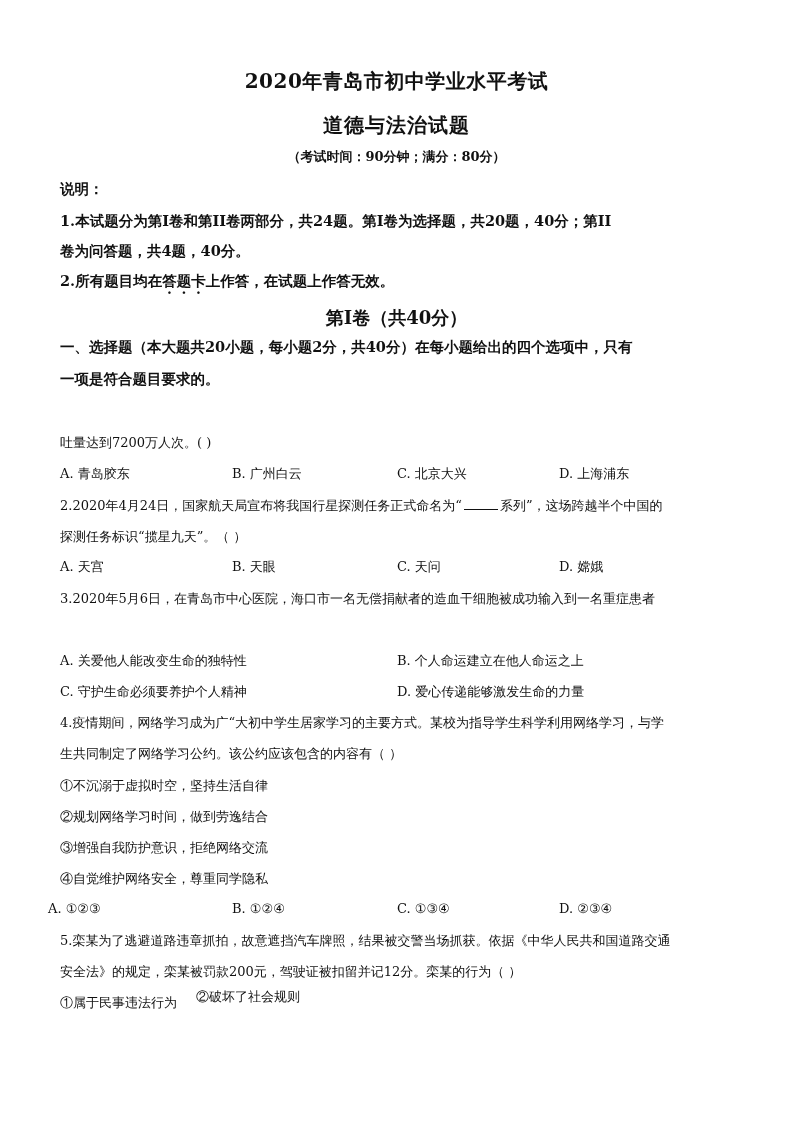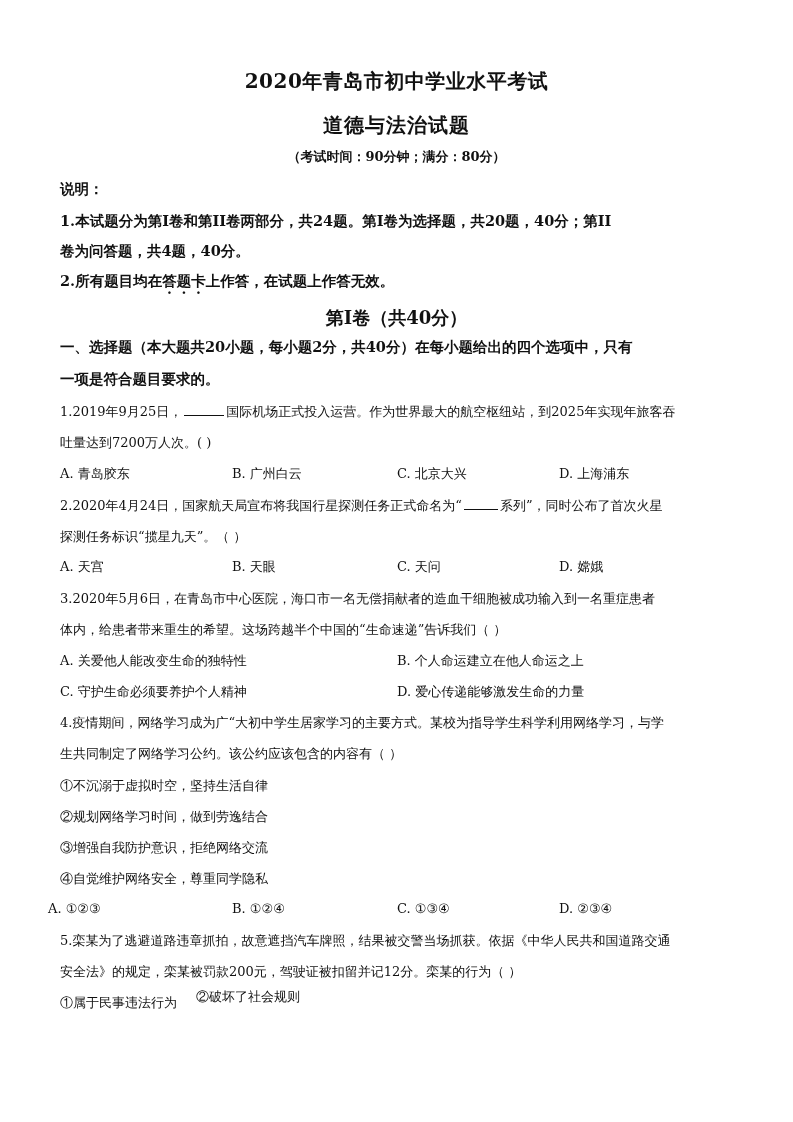--- a/index.html
+++ b/index.html
@@ -35,40 +35,36 @@
   <div class="line bold" style="top:212px;">1.本试题分为第I卷和第II卷两部分，共24题。第I卷为选择题，共20题，40分；第II</div>
   <div class="line bold" style="top:242px;">卷为问答题，共4题，40分。</div>
   <div class="line bold" style="top:272px;">
     <span>2.所有题目均在</span><span class="emph-dot">答</span><span class="emph-dot">题</span><span class="emph-dot">卡</span><span>上作答，在试题上作答无效。</span>
   </div>
 
   <div class="line center bold" style="top:306px;font-size:18px;">第I卷（共40分）</div>
   <div class="line bold" style="top:338px;">一、选择题（本大题共20小题，每小题2分，共40分）在每小题给出的四个选项中，只有</div>
   <div class="line bold" style="top:370px;">一项是符合题目要求的。</div>
 
-  <div class="line normal" style="top:403px;">
-    <span>1.2019年9月25日，</span><span class="blank"></span><span>国际机场正式投入运营。作为世界最大的航空枢纽站，到2025年实现年旅客吞</span>
-  </div>
   <div class="line normal" style="top:434px;">吐量达到7200万人次。(      )</div>
   <div class="opt" style="top:465px;left:60px;">A. 青岛胶东</div>
   <div class="opt" style="top:465px;left:232px;">B. 广州白云</div>
   <div class="opt" style="top:465px;left:397px;">C. 北京大兴</div>
   <div class="opt" style="top:465px;left:559px;text-align:center;">D. 上海浦东</div>
 
   <div class="line normal" style="top:497px;">
-    <span>2.2020年4月24日，国家航天局宣布将我国行星探测任务正式命名为“</span><span class="blank short"></span><span>系列”，同时公布了首次火星</span>
+    <span>2.2020年4月24日，国家航天局宣布将我国行星探测任务正式命名为“</span><span class="blank short"></span><span>系列”，这场跨越半个中国的</span>
   </div>
   <div class="line normal" style="top:528px;">探测任务标识“揽星九天”。（      ）</div>
   <div class="opt" style="top:558px;left:60px;">A. 天宫</div>
   <div class="opt" style="top:558px;left:232px;">B. 天眼</div>
   <div class="opt" style="top:558px;left:397px;">C. 天问</div>
   <div class="opt" style="top:558px;left:559px;">D. 嫦娥</div>
 
   <div class="line normal" style="top:590px;">3.2020年5月6日，在青岛市中心医院，海口市一名无偿捐献者的造血干细胞被成功输入到一名重症患者</div>
-  <div class="line normal" style="top:621px;">体内，给患者带来重生的希望。这场跨越半个中国的“生命速递”告诉我们（      ）</div>
   <div class="opt" style="top:652px;left:60px;">A. 关爱他人能改变生命的独特性</div>
   <div class="opt" style="top:652px;left:397px;">B. 个人命运建立在他人命运之上</div>
   <div class="opt" style="top:683px;left:60px;">C. 守护生命必须要养护个人精神</div>
   <div class="opt" style="top:683px;left:397px;">D. 爱心传递能够激发生命的力量</div>
 
   <div class="line normal" style="top:714px;">4.疫情期间，网络学习成为广“大初中学生居家学习的主要方式。某校为指导学生科学利用网络学习，与学</div>
   <div class="line normal" style="top:745px;">生共同制定了网络学习公约。该公约应该包含的内容有（      ）</div>
   <div class="line normal" style="top:777px;">①不沉溺于虚拟时空，坚持生活自律</div>
   <div class="line normal" style="top:808px;">②规划网络学习时间，做到劳逸结合</div>
   <div class="line normal" style="top:839px;">③增强自我防护意识，拒绝网络交流</div>

